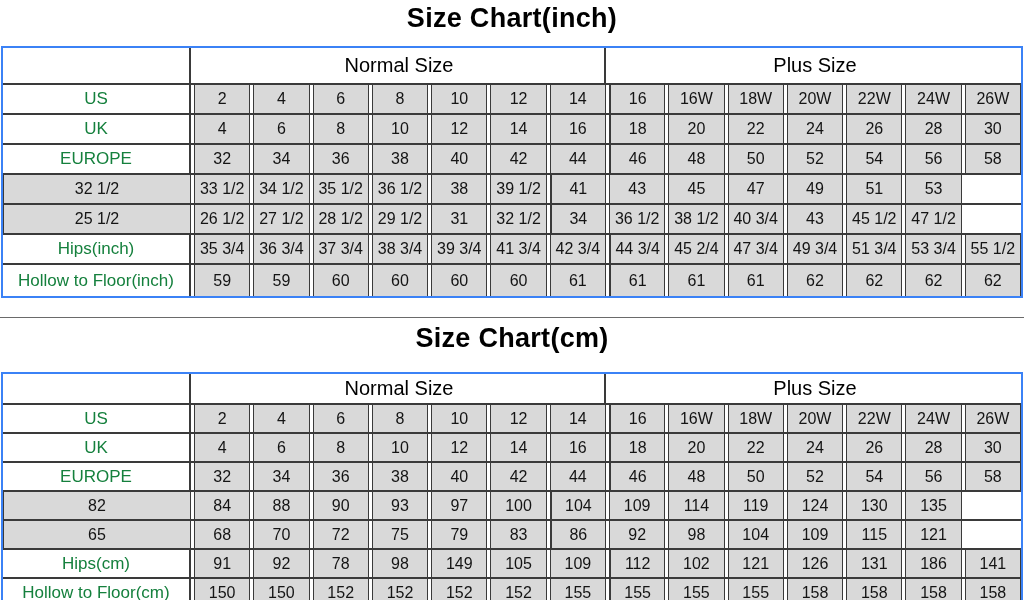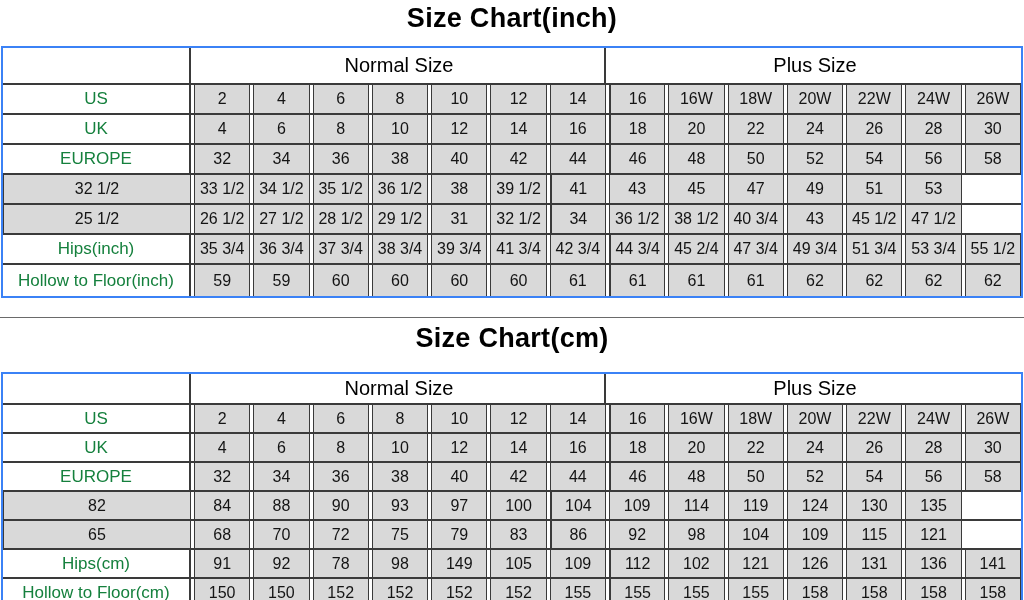--- a/index.html
+++ b/index.html
@@ -316,21 +316,21 @@
           <div class="cell">78</div>
           <div class="cell">98</div>
           <div class="cell">149</div>
           <div class="cell">105</div>
           <div class="cell">109</div>
           <div class="cell plus-start">112</div>
           <div class="cell">102</div>
           <div class="cell">121</div>
           <div class="cell">126</div>
           <div class="cell">131</div>
-          <div class="cell">136</div>
+          <div class="cell">186</div>
           <div class="cell">141</div>
         </div>
         <div class="row data-row">
           <div class="label-cell">Hollow to Floor(cm)</div>
           <div class="cell">150</div>
           <div class="cell">150</div>
           <div class="cell">152</div>
           <div class="cell">152</div>
           <div class="cell">152</div>
           <div class="cell">152</div>

